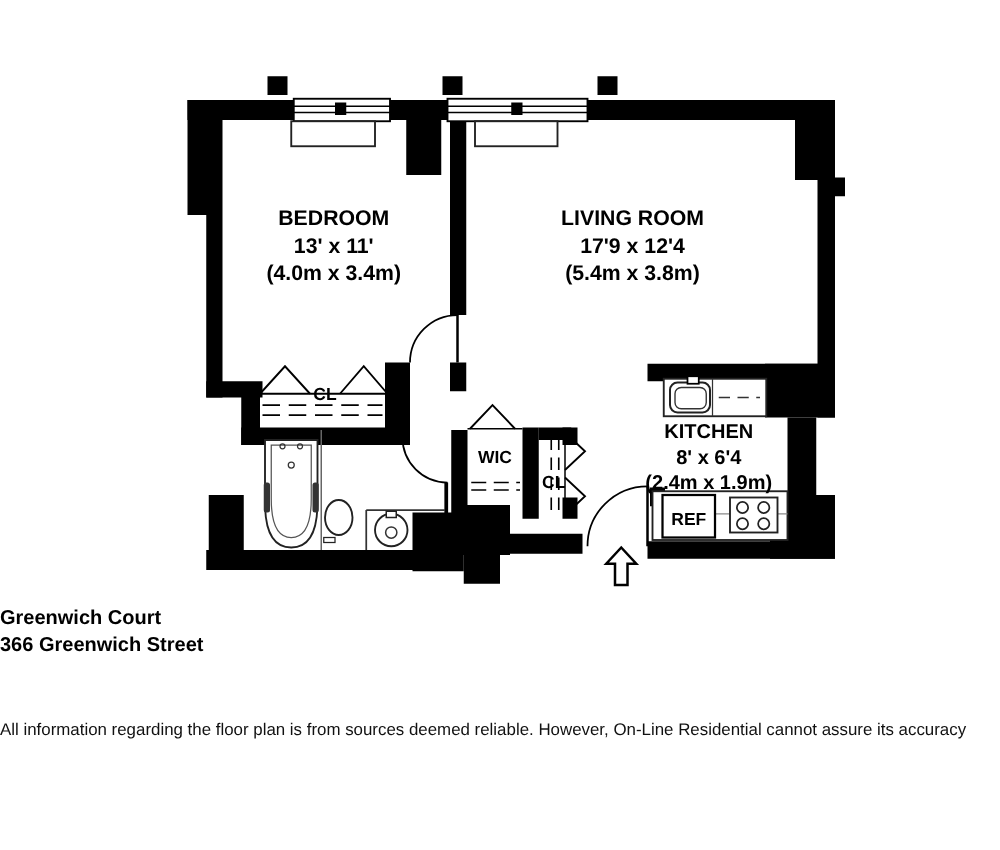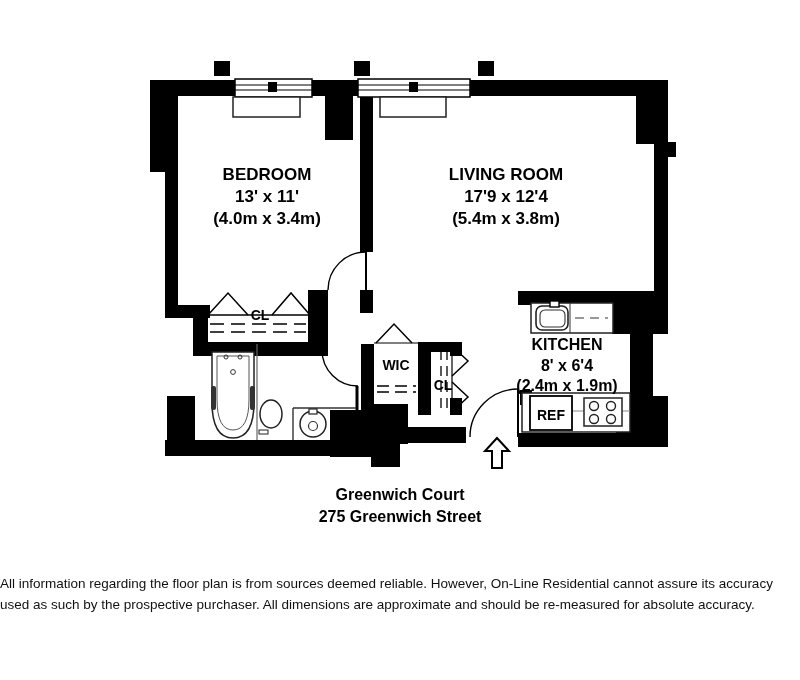--- a/index.html
+++ b/index.html
@@ -3,21 +3,21 @@
 <meta charset="utf-8">
 <style>
   html,body{margin:0;padding:0;background:#fff;}
   #stage{position:relative;width:800px;height:680px;background:#ffffff;overflow:hidden;
          font-family:"Liberation Sans", sans-serif;}
   #plan-svg{position:absolute;left:0;top:0;}
   .room-label{font-family:"Liberation Sans", sans-serif;font-weight:bold;fill:#000;}
   .lbl-lg{font-size:17px;}
   .lbl-md{font-size:16px;}
   .lbl-sm{font-size:14px;}
-  #address{position:absolute;left:0;top:484px;width:800px;text-align:center;
+  #address{position:absolute;left:0;top:484px;width:800px;text-align:left;
            font-weight:bold;font-size:16px;line-height:22px;color:#000;}
   #disclaimer{position:absolute;left:0;top:573px;width:800px;text-align:left;
               font-size:13.5px;line-height:21px;color:#111;font-weight:normal;}
   .wall{fill:#000;}
   .fixture{fill:#fff;stroke:#222;stroke-width:1.5;}
   .arc{stroke:#000;stroke-width:1.4;fill:none;}
 </style>
 </head>
 <body>
 
@@ -192,21 +192,20 @@
   <text class="room-label lbl-md" x="567" y="391" text-anchor="middle">(2.4m x 1.9m)</text>
 
   <text class="room-label lbl-sm" x="260" y="320" text-anchor="middle">CL</text>
   <text class="room-label lbl-sm" x="396" y="370" text-anchor="middle">WIC</text>
   <text class="room-label lbl-sm" x="443" y="390" text-anchor="middle">CL</text>
   <text class="room-label lbl-sm" x="551" y="420" text-anchor="middle">REF</text>
 </svg>
 
   <div id="address">
     <div>Greenwich Court</div>
-    <div>275 Greenwich Street</div>
+    <div>366 Greenwich Street</div>
   </div>
 
   <div id="disclaimer">
     <div>All information regarding the floor plan is from sources deemed reliable.  However, On-Line Residential cannot assure its accuracy</div>
-    <div>used as such by the prospective purchaser.  All dimensions are approximate and should be re-measured for absolute accuracy.</div>
   </div>
 
 </div>
 
 </body></html>

